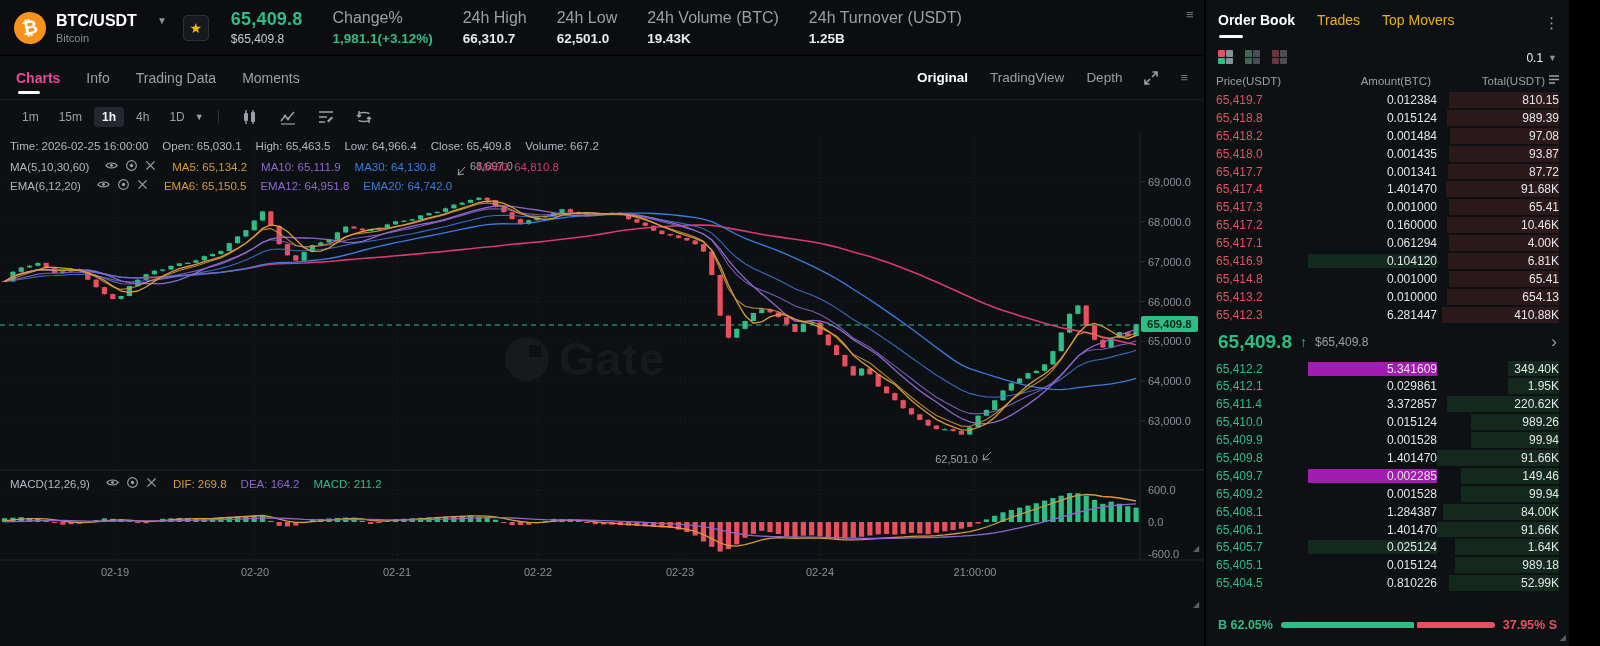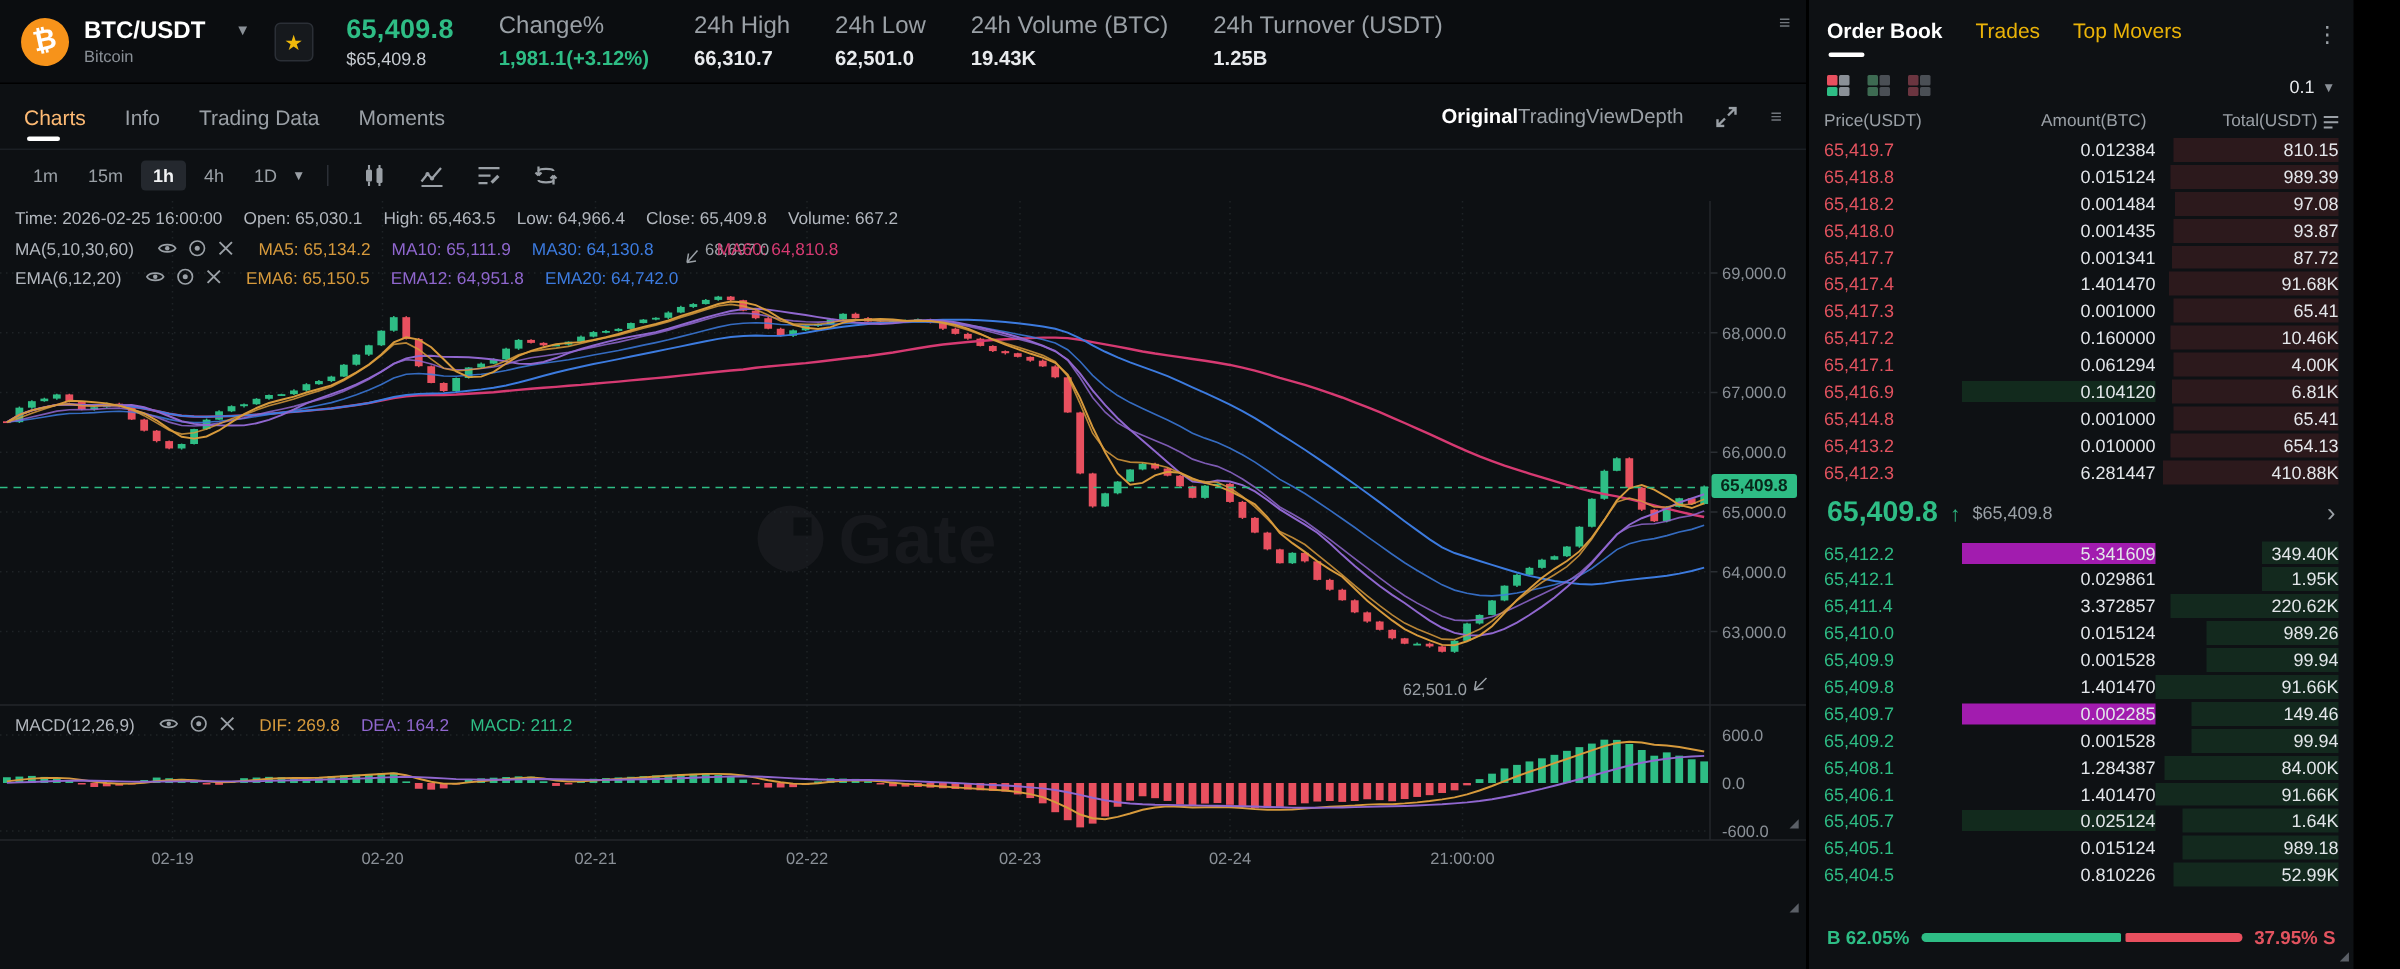--- a/index.html
+++ b/index.html
@@ -20,21 +20,21 @@
   .lastprice{font-size:18px;font-weight:bold;color:#2ebd85;letter-spacing:.2px}
   .usdprice{font-size:12px;color:#c6cbd1;margin-top:2px}
   .statblock{margin-left:30px}
   .statlabel{font-size:16px;color:#9aa0a6}
   .statvalue{font-size:13.5px;color:#e8eaed;margin-top:4px;font-weight:bold}
   .statvalue.green{color:#2ebd85}
   .panel-handle{position:absolute;color:#70757c;font-size:13px;line-height:1;cursor:pointer}
 
   .navrow{height:44px;display:flex;align-items:center;padding:0 16px;border-bottom:1px solid #1b1f24;position:relative}
   .navtab{font-size:14px;color:#9aa0a6;margin-right:26px;cursor:pointer;position:relative;padding:12px 0}
-  .navtab.active{color:#fdba74;font-weight:normal}
+  .navtab.active{color:#ec4899;font-weight:bold}
   .navtab.active::after{content:"";position:absolute;left:2px;bottom:4px;width:22px;height:3px;border-radius:2px;background:#fff}
   .nav-right{margin-left:auto;display:flex;align-items:center;gap:22px}
   .rtab{font-size:13.5px;color:#9aa0a6;cursor:pointer}
   .rtab.active{color:#fff;font-weight:bold}
   .expand-icon{cursor:pointer;display:flex}
 
   .toolbar{height:34px;display:flex;align-items:center;padding:0 14px;gap:4px}
   .tf{font-size:12px;color:#9aa0a6;padding:3px 8px;border-radius:3px;cursor:pointer}
   .tf.active{color:#f2f3f5;background:#24282e;font-weight:bold}
   .tf-caret{color:#9aa0a6;font-size:9px;margin-left:-2px;cursor:pointer}
@@ -60,21 +60,21 @@
   .ob-tab.active{color:#fff;font-weight:bold}
   .ob-tab.active::after{content:"";position:absolute;left:1px;bottom:0;width:24px;height:3px;border-radius:2px;background:#fff}
   .ob-kebab{margin-left:auto;color:#9aa0a6;font-size:15px;cursor:pointer;padding-right:8px}
   .ob-controls{display:flex;align-items:center;padding:12px 12px 6px 12px}
   .ob-view{width:17px;height:15px;margin-right:10px;display:grid;grid-template-columns:7px 7px;grid-template-rows:6.5px 6.5px;gap:1px;cursor:pointer}
   .ob-view i{display:block;border-radius:1px}
   .ob-prec{margin-left:auto;display:flex;align-items:center;gap:5px;font-size:12px;color:#e8eaed;cursor:pointer}
   .ob-prec .caret{font-size:9px}
   .ob-cols{display:grid;grid-template-columns:100px 1fr 128px;padding:4px 10px 4px 10px;font-size:11.5px;color:#9aa0a6}
   .ob-cols .c2{text-align:right}
-  .ob-cols .c3{text-align:right;display:flex;justify-content:flex-end;align-items:center;gap:4px}
+  .ob-cols .c3{text-align:right;display:flex;justify-content:flex-end;align-items:flex-start;gap:4px}
   .ob-row{display:grid;grid-template-columns:92px 1fr 122px;align-items:center;height:17.9px;position:relative;padding:0 10px;font-size:12px;cursor:pointer}
   .ob-row span{position:relative;z-index:1}
   .ob-price-ask{color:#e2535f}
   .ob-price-bid{color:#2ebd85}
   .ob-amt{text-align:right;color:#e3e6ea}
   .ob-total{text-align:right;color:#e3e6ea}
   .ob-depth{position:absolute;right:10px;top:1px;bottom:1px;z-index:0}
   .ob-depth.ask{background:#2c191c}
   .ob-depth.bid{background:#13291e}
   .ob-amt.flash-red{background:#a21caf}
@@ -139,21 +139,21 @@
   </div>
 
   <div class="navrow">
     <div id="nav-tabs" style="display:flex;align-items:center">
         <div class="navtab active">Charts</div>
         <div class="navtab">Info</div>
         <div class="navtab">Trading Data</div>
         <div class="navtab">Moments</div>
       </div>
     <div class="nav-right">
-      <div id="nav-right-tabs" style="display:flex;align-items:flex-start;">
+      <div id="nav-right-tabs" style="display:flex;align-items:flex-start;gap:22px">
           <div class="rtab active">Original</div>
           <div class="rtab">TradingView</div>
           <div class="rtab">Depth</div>
         </div>
       <span class="expand-icon">
         <svg width="14" height="14" viewBox="0 0 14 14">
             <path d="M8.5 1h4.5v4.5M13 1L8 6M5.5 13H1V8.5M1 13l5-5" stroke="#9aa0a6" stroke-width="1.6" fill="none"></path>
           </svg>
       </span>
       <span class="panel-handle" style="position:static">≡</span>

